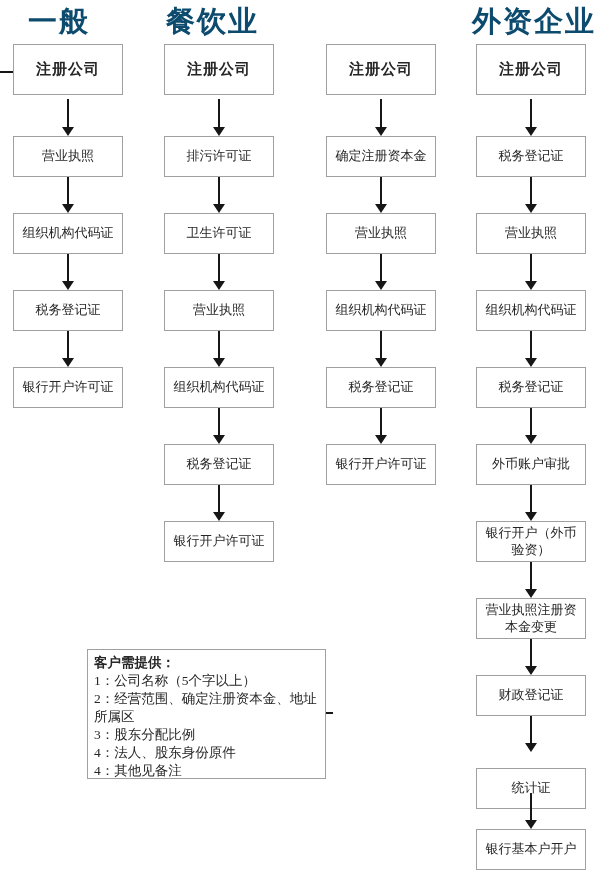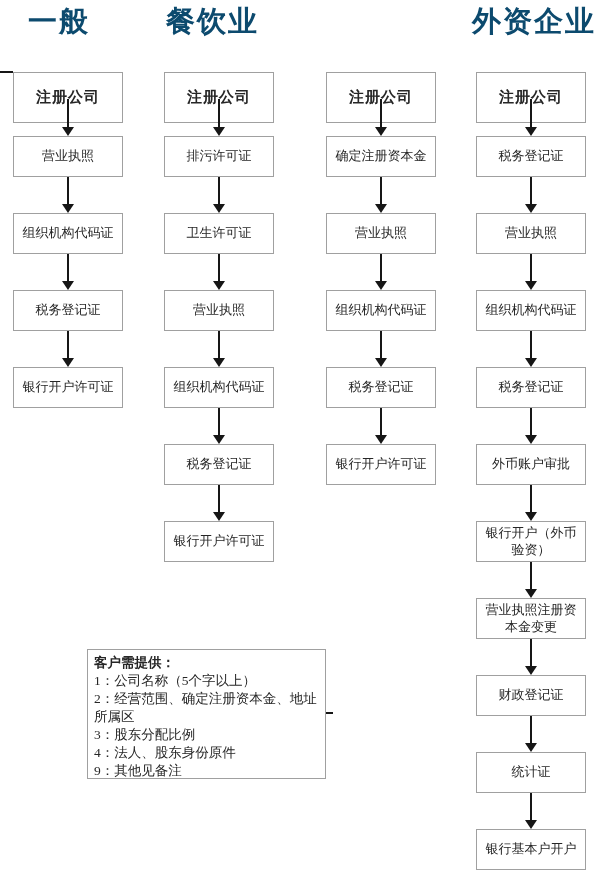--- a/index.html
+++ b/index.html
@@ -12,24 +12,24 @@
     color:#0c4a6e; white-space:nowrap; letter-spacing:2px;
   }
   .col { position:absolute; top:0; width:110px; height:878px; }
   .fbox {
     position:absolute; left:0; width:110px; box-sizing:border-box;
     border:1px solid #a0a0a0; background:#ffffff;
     display:flex; align-items:center; justify-content:center;
     text-align:center; font-size:13px; color:#262626; line-height:1.25;
     padding:1px 3px;
   }
-  .fbox.start { height:51px; font-weight:bold; font-size:15px; letter-spacing:1px;margin-top:28px; }
+  .fbox.start { height:51px; font-weight:bold; font-size:15px; letter-spacing:1px; }
   .fbox.step  { height:41px; }
   .r0{top:44px}  .r1{top:136px} .r2{top:213px} .r3{top:290px} .r4{top:367px}
-  .r5{top:444px} .r6{top:521px} .r7{top:598px} .r8{top:675px} .r9{top:752px}
+  .r5{top:444px} .r6{top:521px} .r7{top:598px} .r8{top:675px} .r9{top:768px}
   .r10{top:829px}
   .arrow {
     position:absolute; left:0; width:110px;
     display:flex; flex-direction:column; align-items:center;
   }
   .a0{top:99px;height:37px}  .a1{top:177px;height:36px} .a2{top:254px;height:36px}
   .a3{top:331px;height:36px} .a4{top:408px;height:36px} .a5{top:485px;height:36px}
   .a6{top:562px;height:36px} .a7{top:639px;height:36px} .a8{top:716px;height:36px}
   .a9{top:793px;height:36px}
   .shaft { width:2px; flex:1; background:#161616; }
@@ -195,17 +195,17 @@
       </div>
     <div class="fbox step r10">银行基本户开户</div>
   </div>
 
   <div class="note">
     <div class="note-title">客户需提供：</div>
     <div>1：公司名称（5个字以上）</div>
     <div>2：经营范围、确定注册资本金、地址所属区</div>
     <div>3：股东分配比例</div>
     <div>4：法人、股东身份原件</div>
-    <div>9：其他见备注</div>
+    <div>4：其他见备注</div>
   </div>
   <div class="note-tick"></div>
 
 </div>
 
 </body></html>

